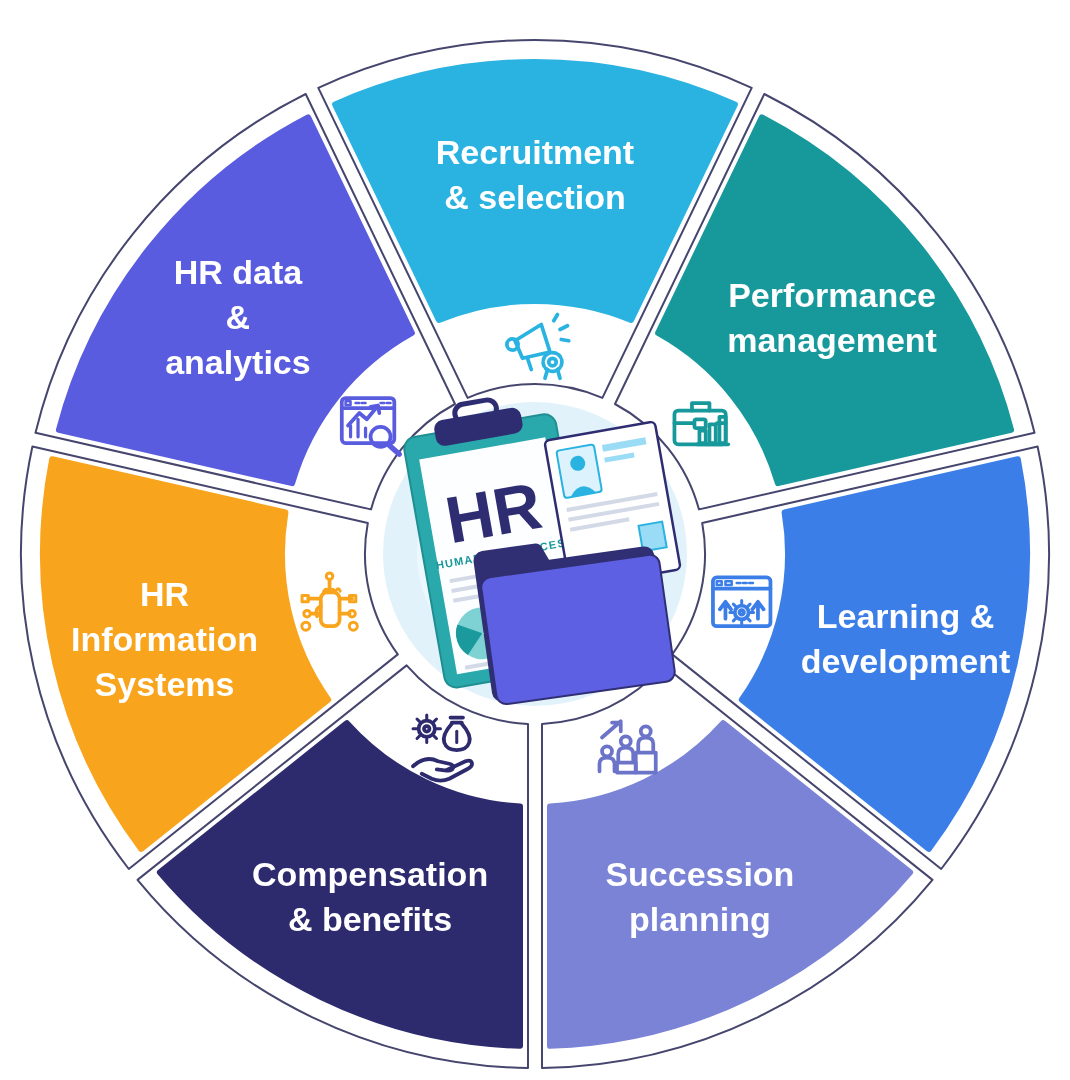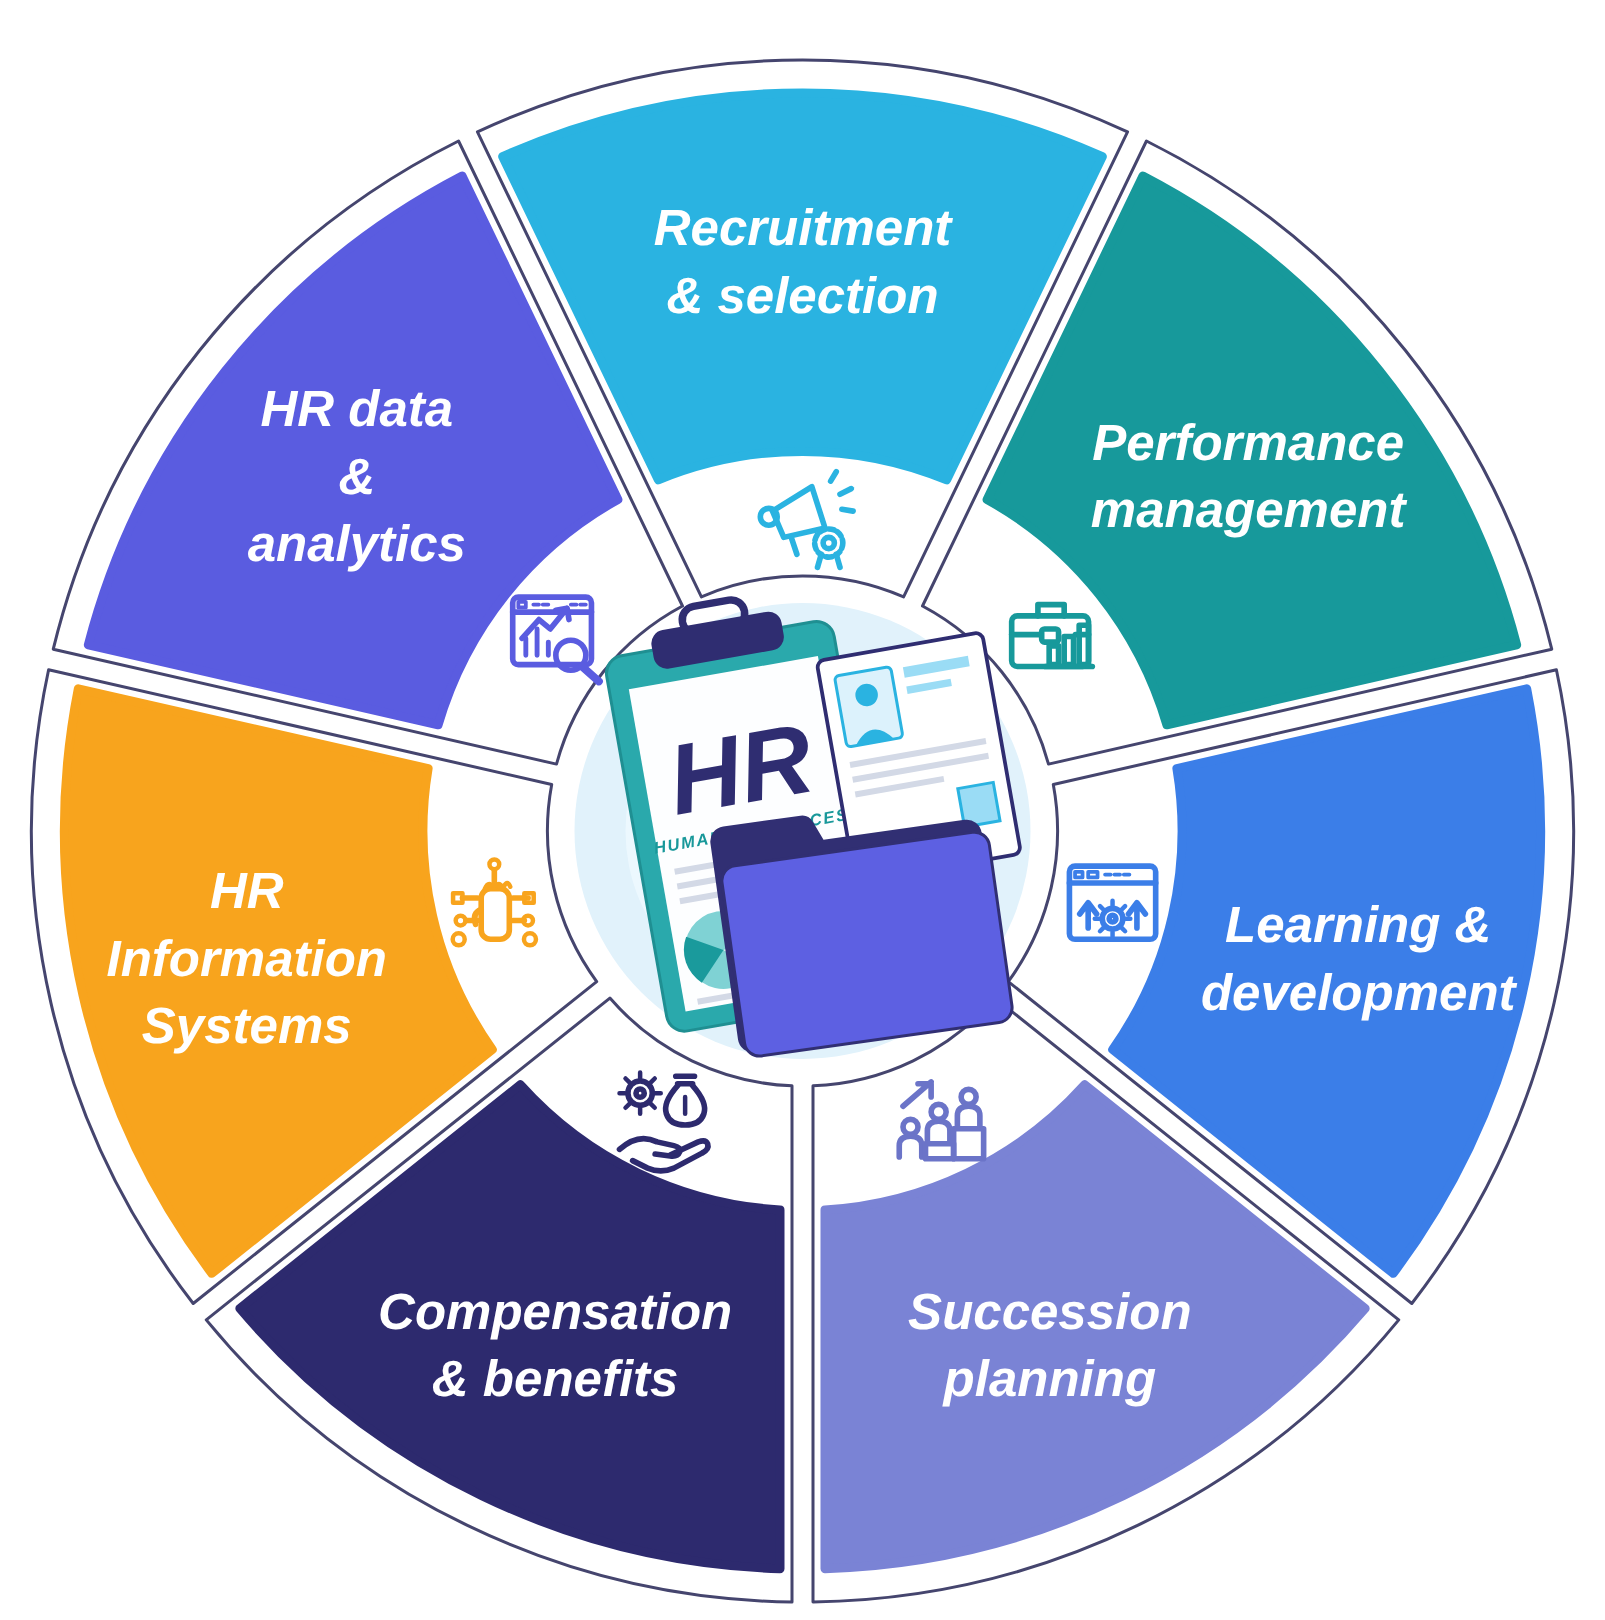--- a/index.html
+++ b/index.html
@@ -1,17 +1,17 @@
 <!DOCTYPE html>
 <html><head>
 <meta charset="utf-8">
 <style>
   html,body{margin:0;padding:0;background:#ffffff;}
   #stage{position:relative;width:1070px;height:1080px;background:#ffffff;overflow:hidden;
-         font-family:"Liberation Sans",sans-serif;font-style:italic;}
+         font-family:"Liberation Sans",sans-serif;}
   svg text{font-family:"Liberation Sans",sans-serif;}
   .seg-label{font-weight:700;}
 </style>
 </head>
 <body>
 
 <div id="stage">
 <svg id="wheel-svg" width="1070" height="1080" viewBox="0 0 1070 1080">
 
   <g id="wheel-layer">

